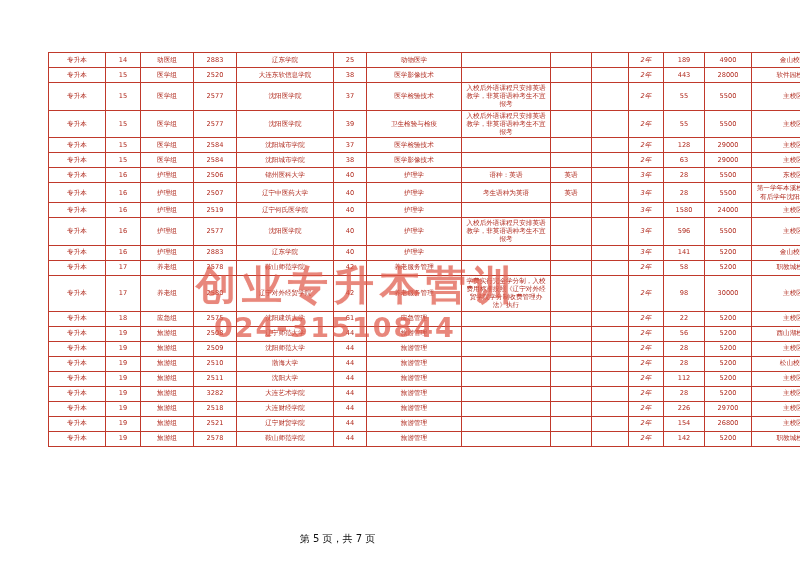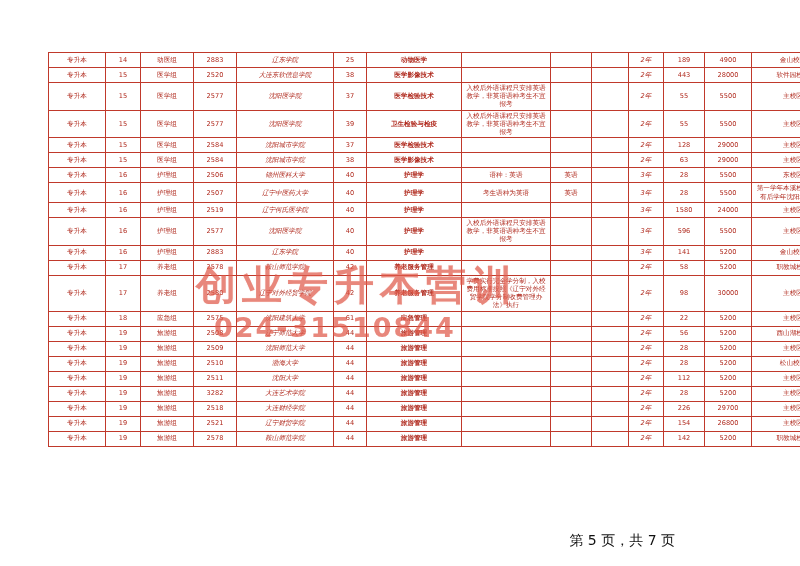--- a/index.html
+++ b/index.html
@@ -41,41 +41,41 @@
     text-align: center;
     vertical-align: middle;
     font-family: "DejaVu Sans", "Liberation Sans", sans-serif;
     word-break: break-all;
     height: 12px;
   }
   td.c-type   { width: 52px; }
   td.c-num    { width: 30px; }
   td.c-group  { width: 48px; }
   td.c-code   { width: 38px; }
-  td.c-school { width: 92px; font-style: italic; }
+  td.c-school { width: 92px; }
   td.c-mcode  { width: 28px; }
-  td.c-major  { width: 90px; font-weight: bold; }
+  td.c-major  { width: 90px; }
   td.c-note   { width: 84px; text-align: left; padding: 2px 3px; line-height: 1.35; margin-left: 32px; }
   td.c-lang   { width: 36px; }
   td.c-lang2  { width: 32px; }
   td.c-year   { width: 30px; font-style: italic; }
   td.c-plan   { width: 36px; }
   td.c-fee    { width: 42px; }
   td.c-campus { width: 78px; }
   td.left { text-align: left; padding-left: 3px; }
   td.tall { height: 46px; }
   td.tall-sm { height: 34px; }
 
   .footer {
     position: absolute;
     left: 0;
     top: 520px;
     width: 675px;
-    text-align: right;
-    font-size: 14px;
+    text-align: center;
+    font-size: 10px;
     color: #111;
     font-family: "DejaVu Sans", "Liberation Sans", sans-serif;
   }
 
   
   .wm {
     position: absolute;
     pointer-events: none;
     color: #e05a4a;
     opacity: .72;

